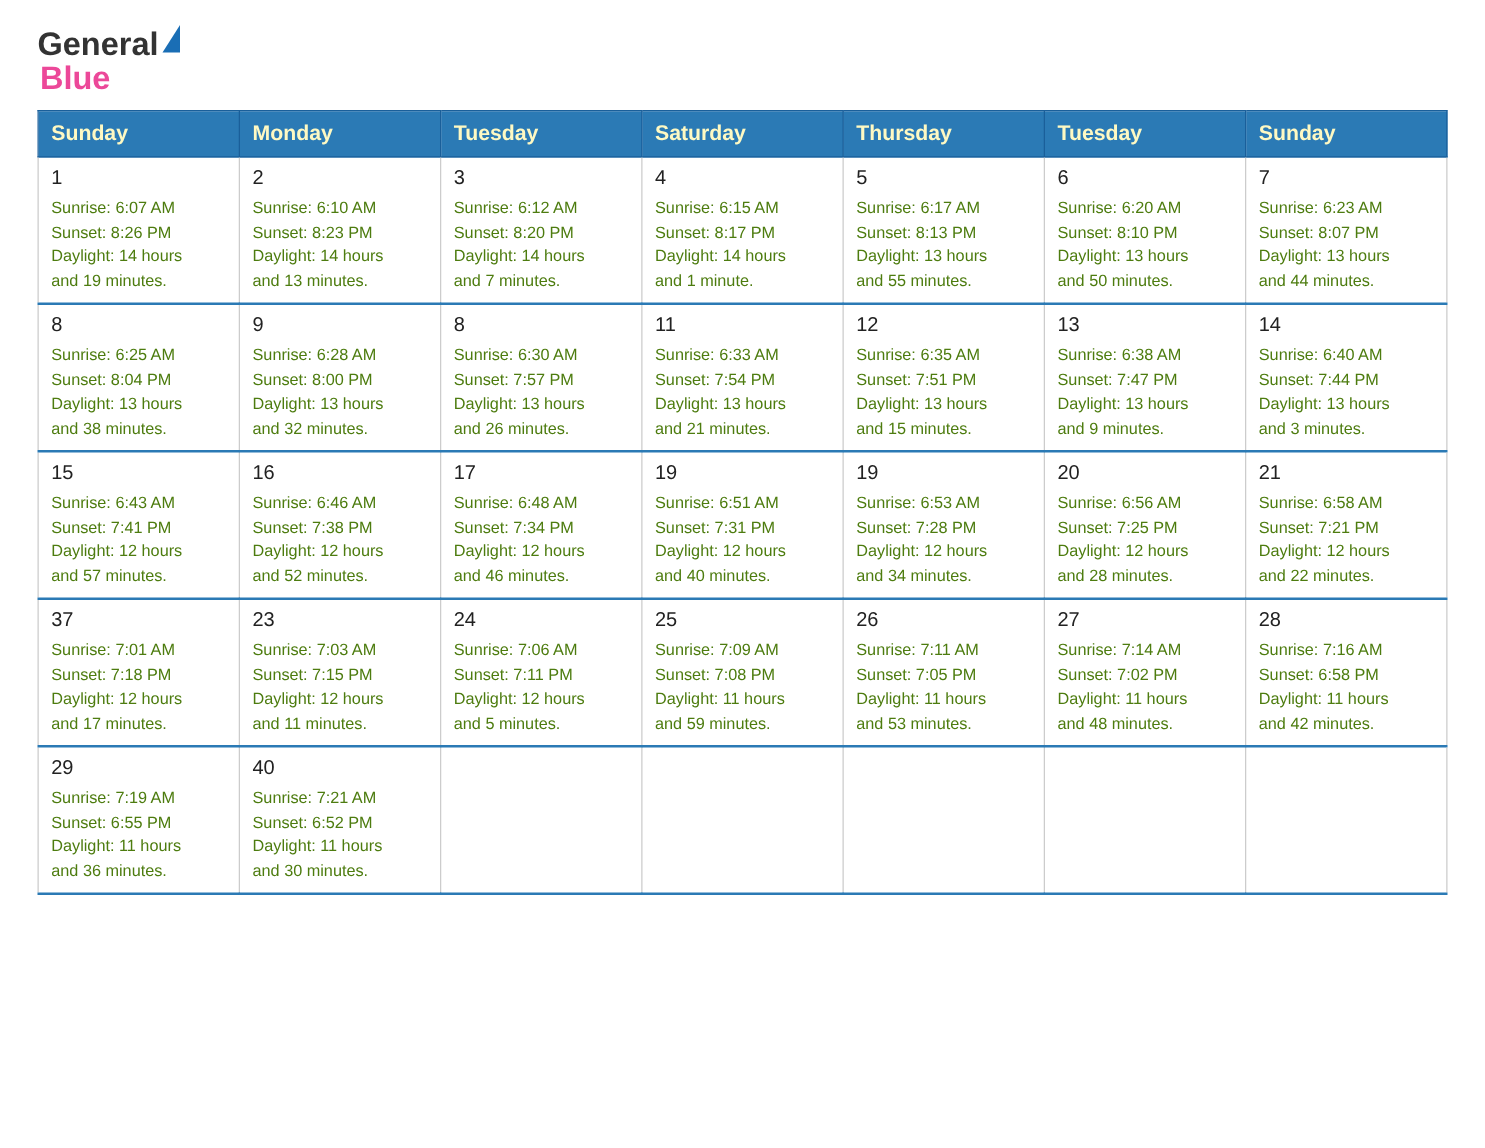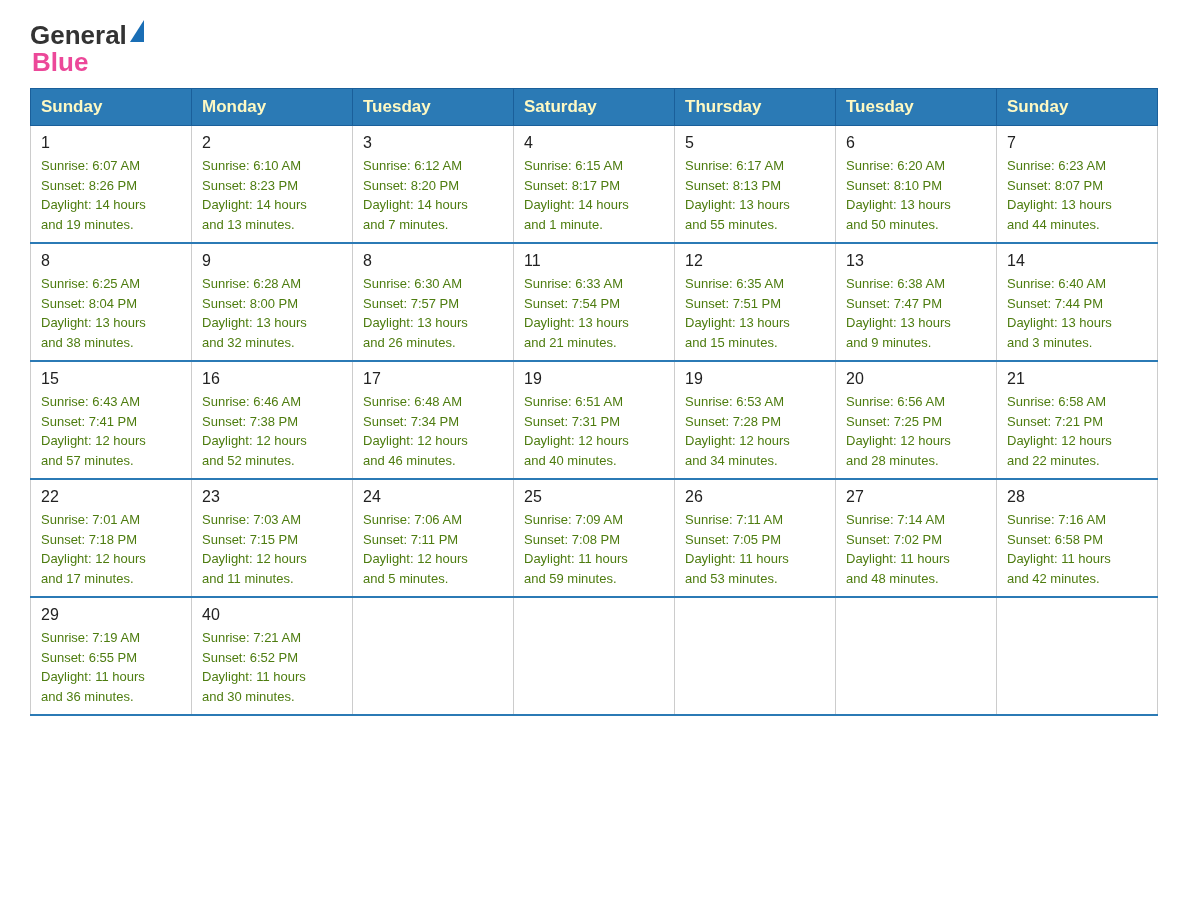--- a/index.html
+++ b/index.html
@@ -277,21 +277,21 @@
         <span class="day-number">21</span>
         <div class="day-info">
           Sunrise: 6:58 AM<br>
           Sunset: 7:21 PM<br>
           Daylight: 12 hours and&nbsp;22 minutes.
         </div>
       </td>
       </tr>
       <tr>
         <td>
-        <span class="day-number">22</span>
+        <span class="day-number">37</span>
         <div class="day-info">
           Sunrise: 7:01 AM<br>
           Sunset: 7:18 PM<br>
           Daylight: 12 hours and&nbsp;17 minutes.
         </div>
       </td>
         <td>
         <span class="day-number">23</span>
         <div class="day-info">
           Sunrise: 7:03 AM<br>

